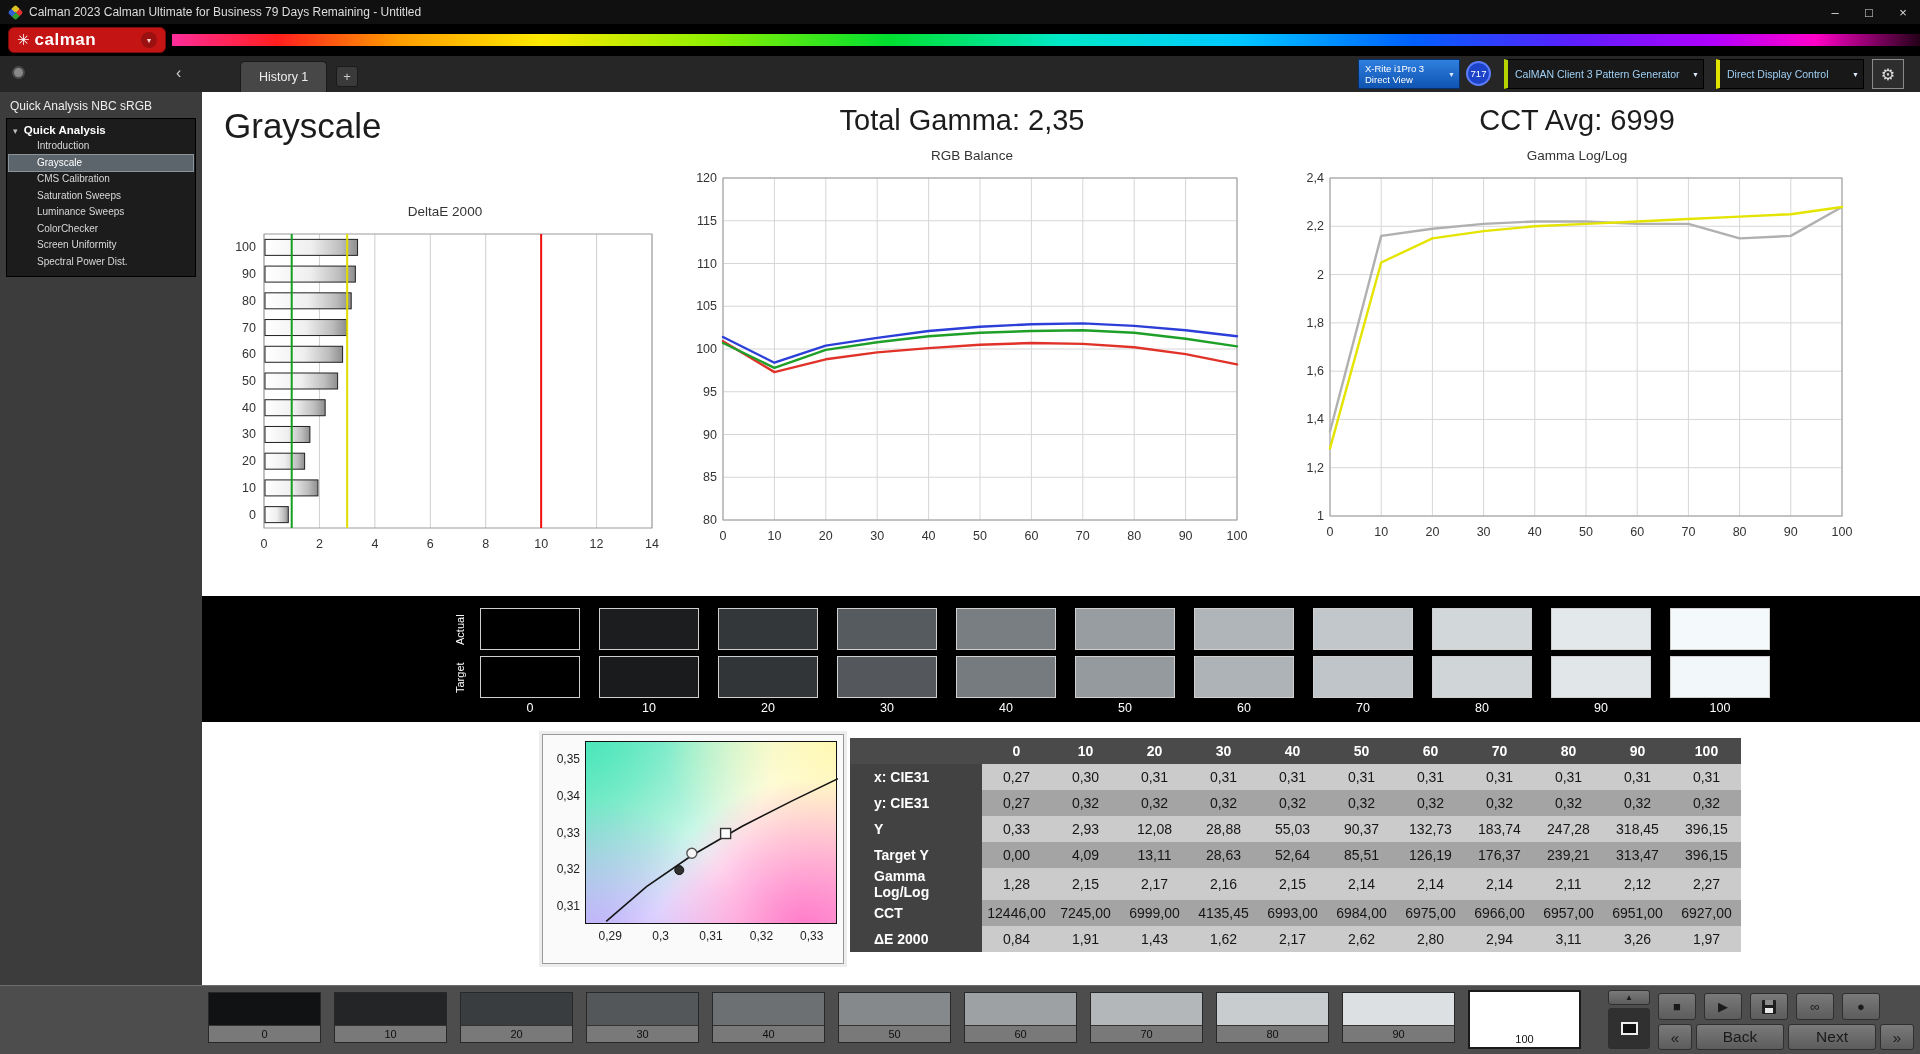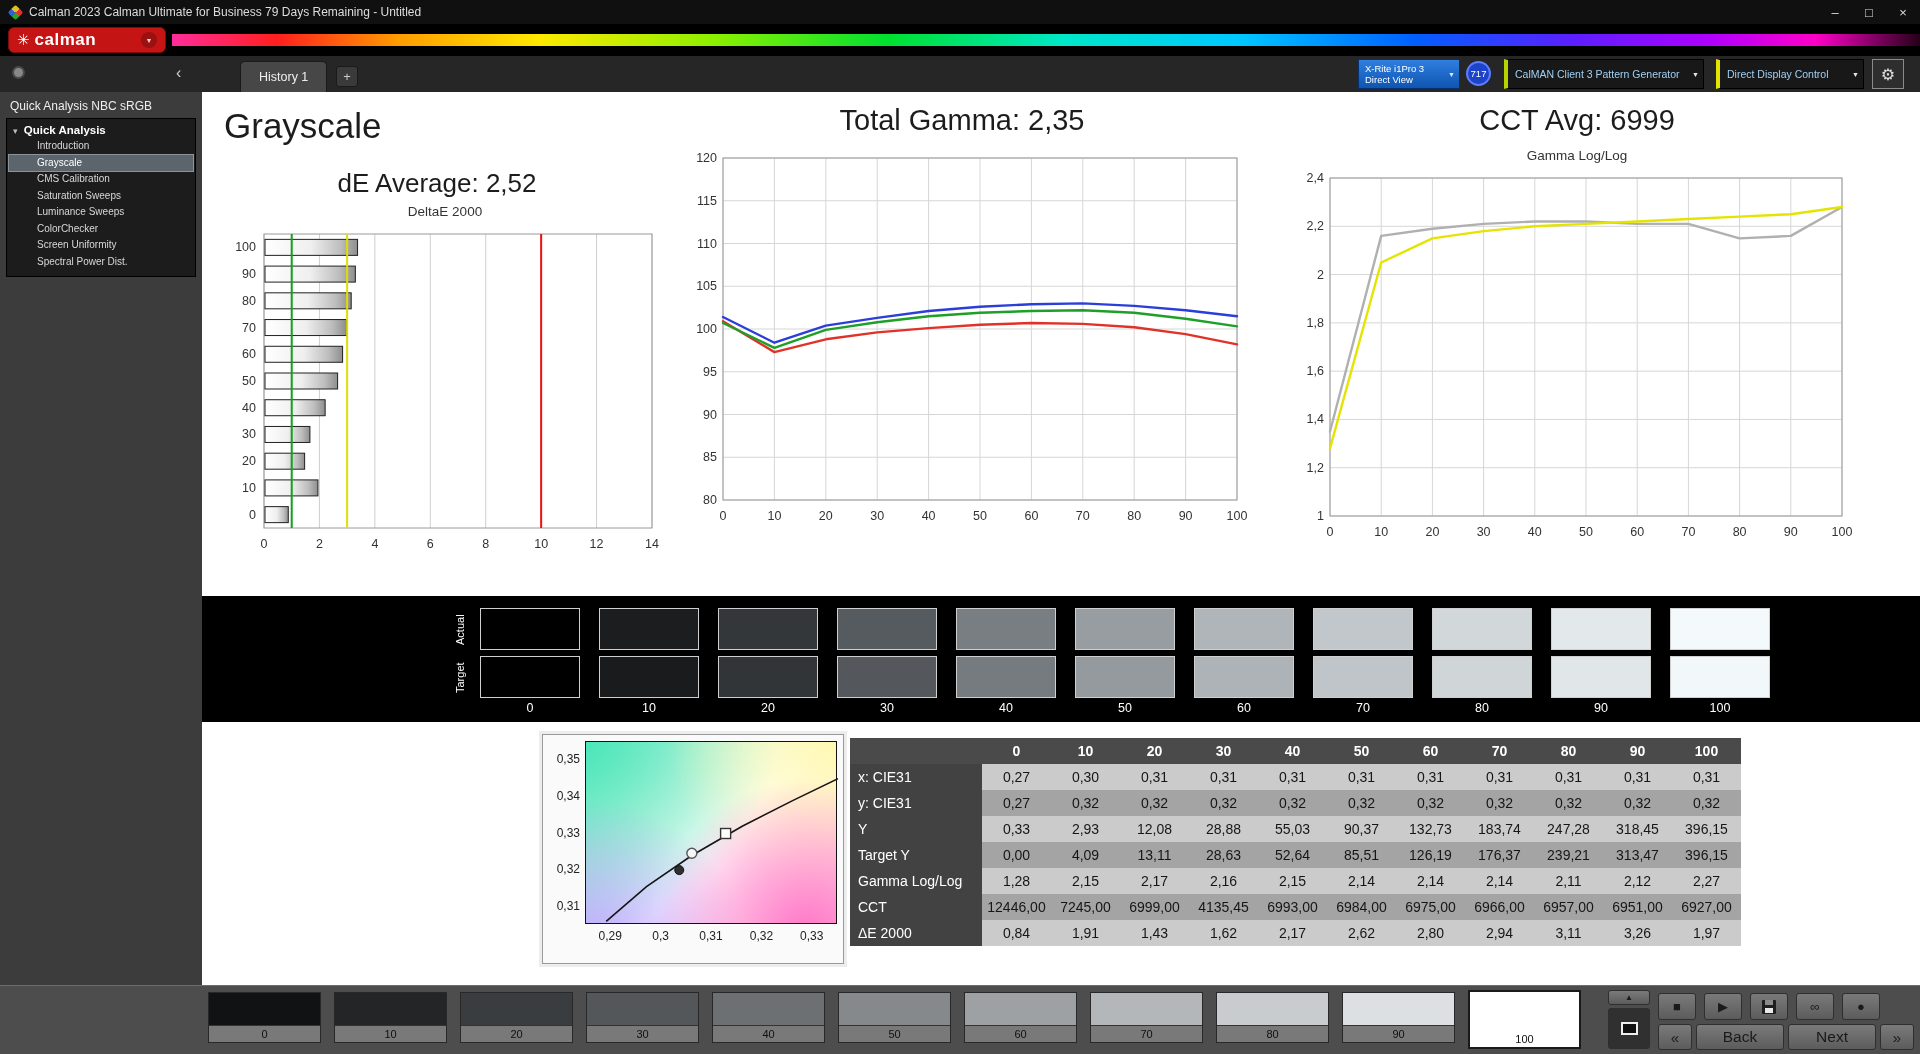--- a/index.html
+++ b/index.html
@@ -103,21 +103,21 @@
   .cie-plot svg { position:absolute; left:0; top:0; }
   .cie-ylabels { position:absolute; left:0; top:0; width:40px; height:200px; }
   .cie-ytick { position:absolute; right:3px; font-size:12px; color:#222;padding-left:48px; }
   .cie-xlabels { position:absolute; left:42px; top:192px; width:252px; height:18px; }
   .cie-xtick { position:absolute; top:2px; width:34px; text-align:center; font-size:12px; color:#222; }
 
   .data-table { position:absolute; left:648px; top:16px; border-collapse:collapse; font-size:14px; }
   .data-table th, .data-table td { height:26px; padding:0 4px; }
   .data-table thead th { background:#4a4a4a; color:#fff; font-weight:bold; width:69px; text-align:center; }
   .data-table thead th.corner { width:132px; }
-  .data-table tbody th { background:#424242; color:#fff; font-weight:normal; text-align:left; padding-left:8px; }
+  .data-table tbody th { background:#424242; color:#fff; font-weight:bold; text-align:left; padding-left:24px; }
   .data-table td { text-align:center; color:#161616; }
   .data-table tbody tr:nth-child(odd) td { background:#cbcbcb; }
   .data-table tbody tr:nth-child(even) td { background:#a4a4a4; }
 
   
   .bottombar { position:absolute; left:0; top:985px; width:1920px; height:69px; background:#4d4d4d;
     border-top:1px solid #6d6d6d; }
   .patch-row { position:absolute; left:208px; top:6px; display:flex; gap:13px; align-items:flex-start; }
   .patch-tile { width:113px; height:51px; border:1px solid #282828; background:#5a5a5a;
     display:flex; flex-direction:column; cursor:default; }
@@ -207,21 +207,20 @@
         <div class="tree-item">Luminance Sweeps</div>
         <div class="tree-item">ColorChecker</div>
         <div class="tree-item">Screen Uniformity</div>
         <div class="tree-item">Spectral Power Dist.</div>
       </div>
   </div>
 </div>
 
 <div class="charts-area">
   <div class="page-title">Grayscale</div>
-  <div class="de-average">dE Average: 2,52</div>
   <div class="big-title" id="tg-title">Total Gamma: 2,35</div>
   <div class="big-title" id="cct-title">CCT Avg: 6999</div>
 
   <div class="chart-block" id="deltae-block">
     <div class="chart-sub">DeltaE 2000</div>
     <svg id="deltae-svg" width="440" height="348">
         <defs>
           <linearGradient id="barGrad" x1="0" y1="0" x2="1" y2="0">
             <stop offset="0%" stop-color="#ffffff"></stop>
             <stop offset="50%" stop-color="#efefef"></stop>
@@ -267,20 +266,21 @@
         <text x="36" y="267.9090909090909" text-anchor="end" fill="#333">10</text>
         <rect x="45" y="255.90909090909088" width="52.934285714285714" height="16" fill="url(#barGrad)" stroke="#202020" stroke-width="1"></rect>
         <text x="36" y="294.6363636363636" text-anchor="end" fill="#333">0</text>
         <rect x="45" y="282.6363636363636" width="23.279999999999998" height="16" fill="url(#barGrad)" stroke="#202020" stroke-width="1"></rect>
         <line x1="71.71428571428571" y1="10" x2="71.71428571428571" y2="304" stroke="#12a01e" stroke-width="2"></line>
         <line x1="127.14285714285714" y1="10" x2="127.14285714285714" y2="304" stroke="#dede00" stroke-width="2"></line>
         <line x1="321.14285714285717" y1="10" x2="321.14285714285717" y2="304" stroke="#f01010" stroke-width="2"></line>
       </svg>
   </div>
   <div class="chart-block" id="rgb-block">
+    <div class="chart-sub">RGB Balance</div>
     <svg id="rgb-svg" width="560" height="390">
         <line x1="36" y1="10" x2="36" y2="352" stroke="#d6d6d6"></line>
         <text x="36" y="372" text-anchor="middle" fill="#333">0</text>
         <line x1="87.4" y1="10" x2="87.4" y2="352" stroke="#d6d6d6"></line>
         <text x="87.4" y="372" text-anchor="middle" fill="#333">10</text>
         <line x1="138.8" y1="10" x2="138.8" y2="352" stroke="#d6d6d6"></line>
         <text x="138.8" y="372" text-anchor="middle" fill="#333">20</text>
         <line x1="190.2" y1="10" x2="190.2" y2="352" stroke="#d6d6d6"></line>
         <text x="190.2" y="372" text-anchor="middle" fill="#333">30</text>
         <line x1="241.60000000000002" y1="10" x2="241.60000000000002" y2="352" stroke="#d6d6d6"></line>

